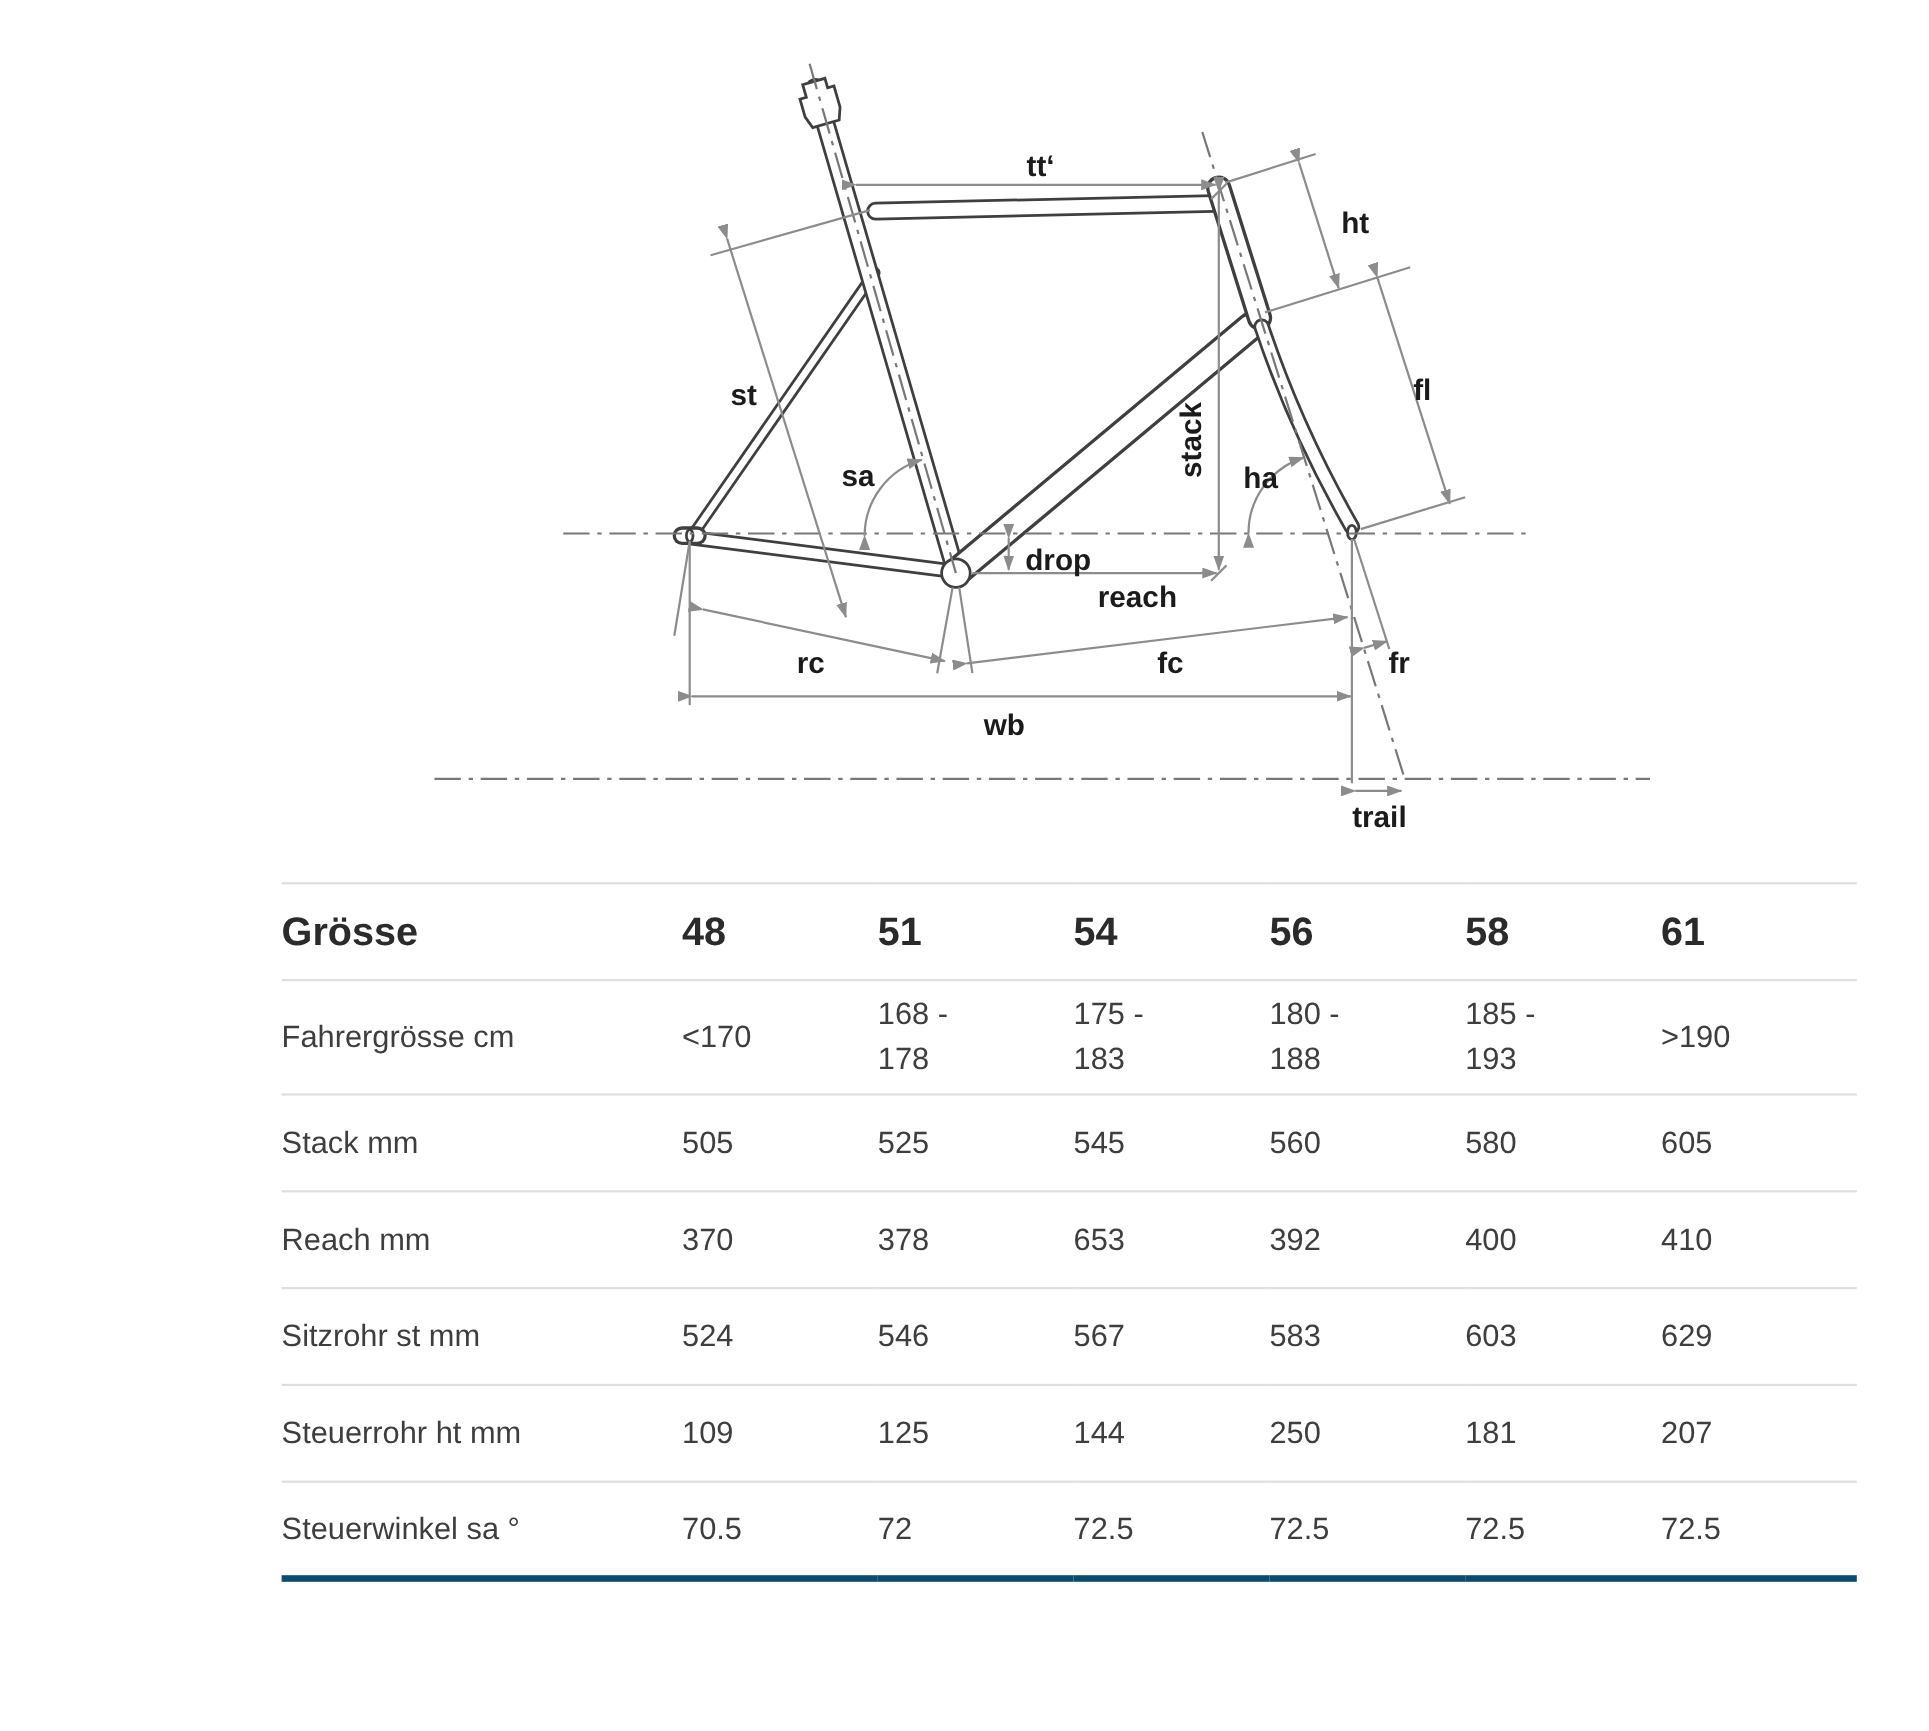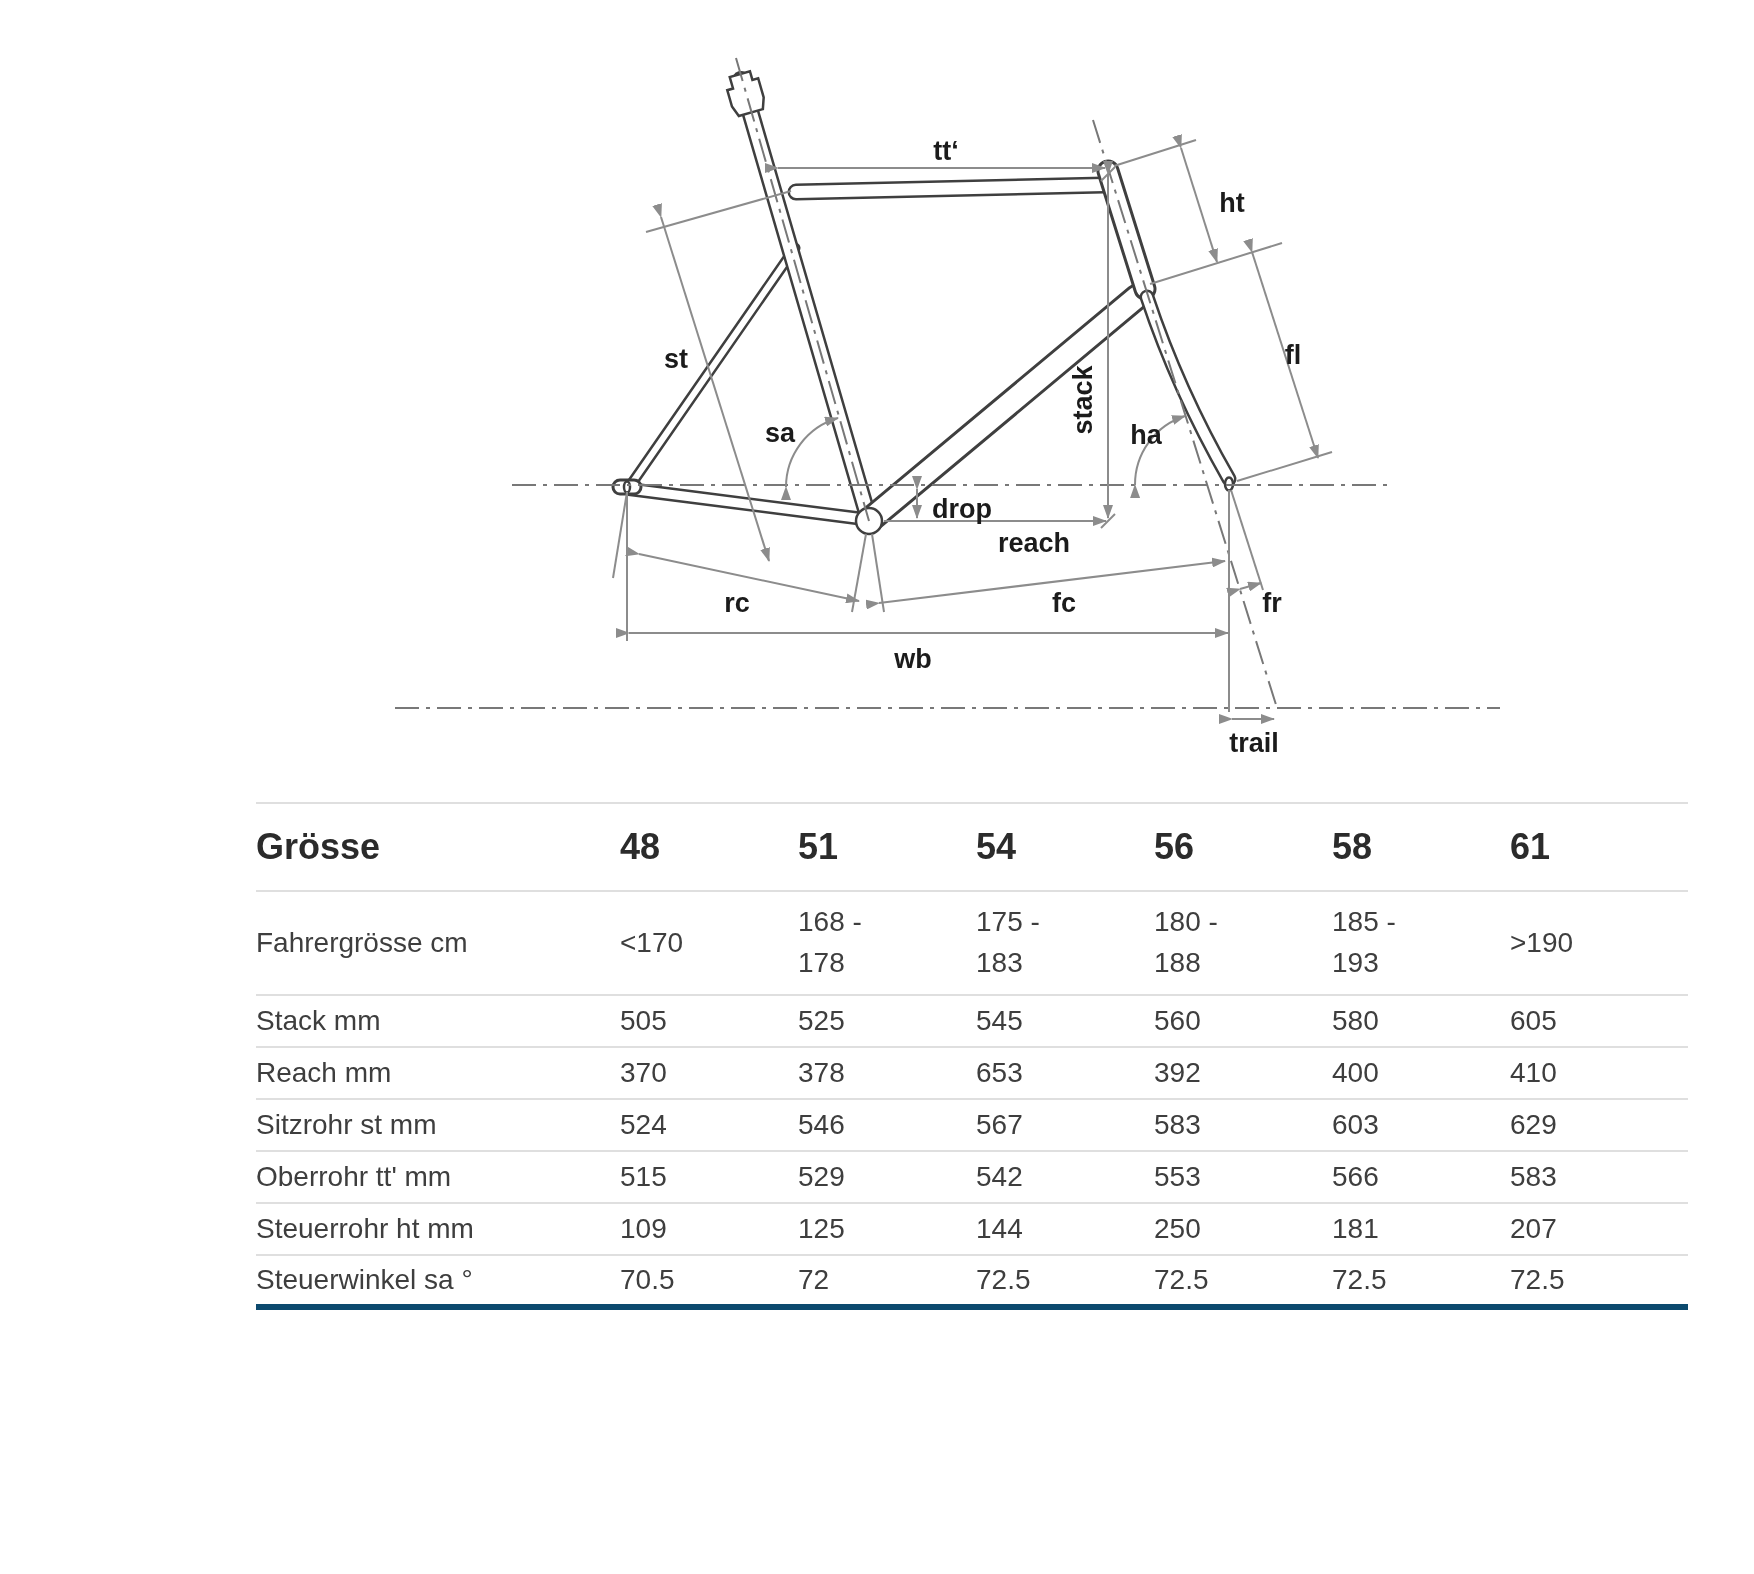--- a/index.html
+++ b/index.html
@@ -9,21 +9,21 @@
   .frame-dark{stroke:#3f3f3f;fill:none;stroke-linecap:round;}
   .frame-white{stroke:#ffffff;fill:none;stroke-linecap:round;}
   .dim{stroke:#8c8c8c;stroke-width:2;fill:none;}
   .axis{stroke:#787878;stroke-width:2;fill:none;stroke-dasharray:24 7 4 7;}
   .lug{fill:#ffffff;stroke:#3f3f3f;stroke-width:2.5;}
   table.geo-table{margin:12px 0 0 256px;width:1432px;border-collapse:collapse;table-layout:fixed;}
   table.geo-table tr{border-top:2px solid #dfdfdf;}
   table.geo-table tr.last{border-bottom:6px solid #0c4a6e;}
   table.geo-table th{font-size:36px;font-weight:700;color:#2b2b2b;text-align:left;padding:0;height:86px;vertical-align:middle;}
   table.geo-table td{font-size:28px;font-weight:400;color:#3e3e3e;text-align:left;padding:0;vertical-align:middle;white-space:pre-line;line-height:1.45;}
-  tr.row-std{height:52px;}
+  tr.row-std{height:88px;}
   tr.row-tall{height:104px;}
 </style>
 </head>
 <body>
 
 <div class="diagram-wrap">
 <svg width="1754" height="790" viewBox="0 0 1754 790">
   <defs>
     <marker id="arw" markerUnits="userSpaceOnUse" markerWidth="14" markerHeight="10" refX="13" refY="5" orient="auto">
       <path d="M0,0 L14,5 L0,10 Z" fill="#8c8c8c"></path>
@@ -191,29 +191,20 @@
   <tr class="row-std">
     <td>Sitzrohr st mm</td>
     <td>524</td>
     <td>546</td>
     <td>567</td>
     <td>583</td>
     <td>603</td>
     <td>629</td>
   </tr>
   <tr class="row-std">
-    <td>Oberrohr tt' mm</td>
-    <td>515</td>
-    <td>529</td>
-    <td>542</td>
-    <td>553</td>
-    <td>566</td>
-    <td>583</td>
-  </tr>
-  <tr class="row-std">
     <td>Steuerrohr ht mm</td>
     <td>109</td>
     <td>125</td>
     <td>144</td>
     <td>250</td>
     <td>181</td>
     <td>207</td>
   </tr>
   <tr class="row-std last">
     <td>Steuerwinkel sa °</td>

